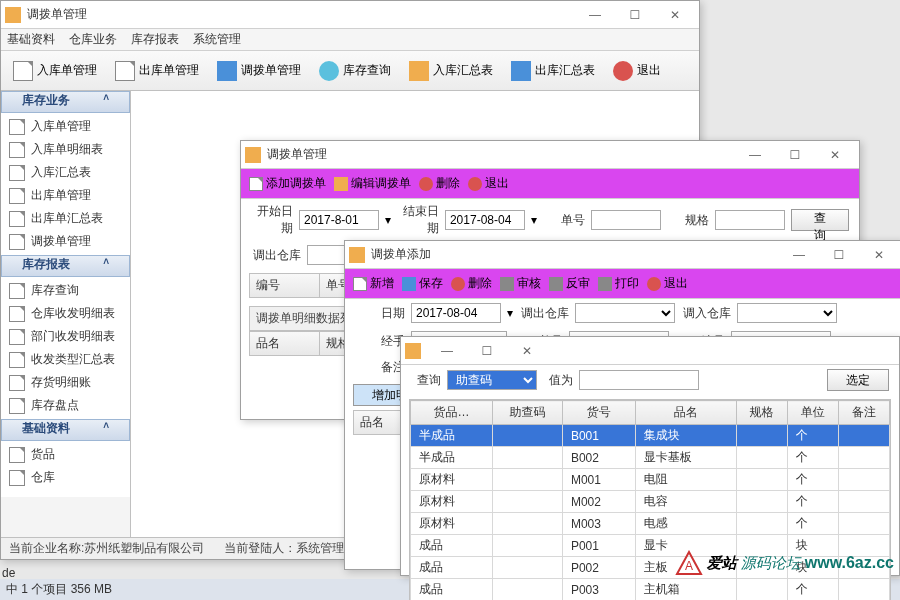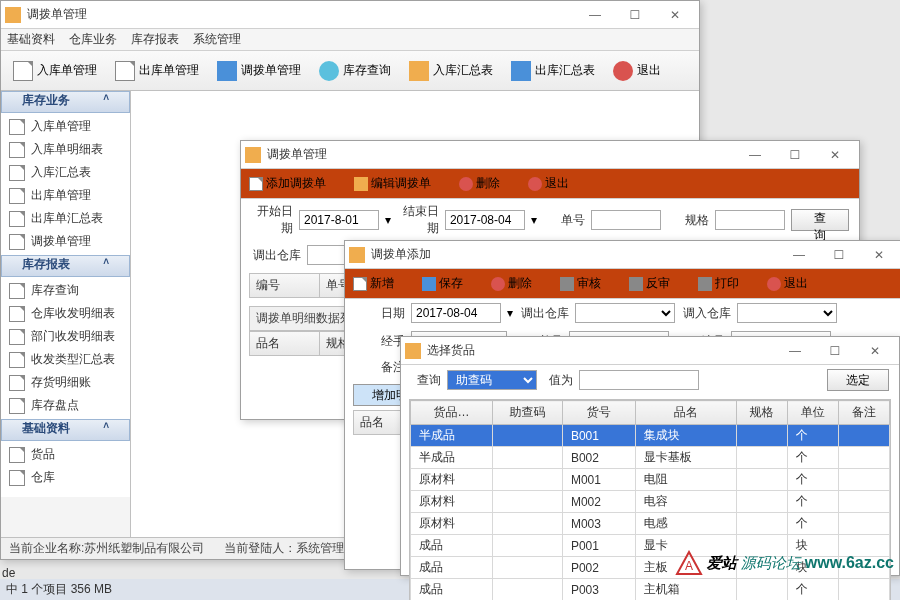--- a/index.html
+++ b/index.html
@@ -19,21 +19,21 @@
 .panel-hdr{height:22px;background:linear-gradient(#e8eef6,#cdd9ea);border:1px solid #9db6d4;display:flex;align-items:flex-start;padding:0 20px;color:#2a4a7a;font-weight:bold}
 .panel-hdr .arrow{margin-left:auto;font-size:10px}
 .panel-body{background:#fff;padding:2px 0}
 .navitem{display:flex;align-items:center;gap:6px;padding:3px 8px;color:#333;cursor:pointer}
 .nico{width:16px;height:16px;flex:0 0 16px}
 .statusbar{position:absolute;bottom:0;left:0;right:0;height:22px;background:#f0f0f0;border-top:1px solid #c0c0c0;display:flex;align-items:center;padding:0 8px;gap:20px;color:#444}
 
 .dlg2{left:240px;top:140px;width:620px;height:280px}
 .dlg3{left:344px;top:240px;width:560px;height:330px}
 .dlg4{left:400px;top:336px;width:500px;height:240px}
-.dtoolbar{height:30px;display:flex;align-items:center;gap:28px;padding:0 8px;border-bottom:1px solid #d0d0d0;background:#c2410c}
+.dtoolbar{height:30px;display:flex;align-items:center;gap:8px;padding:0 8px;border-bottom:1px solid #d0d0d0;background:#d946ef}
 .dtb{display:flex;align-items:center;gap:3px;cursor:pointer}
 .dico{width:14px;height:14px;display:inline-block}
 .formrow{display:flex;align-items:center;gap:6px;padding:4px 10px}
 .formrow label{width:50px;text-align:right;color:#333}
 .inp{border:1px solid #a9a9a9;height:20px;padding:0 4px;background:#fff}
 .inp.dd{background:#fff}
 .btn{height:22px;padding:0 18px;background:linear-gradient(#fdfdfd,#e6e6e6);border:1px solid #999;cursor:pointer}
 .gridhdr{display:flex;background:linear-gradient(#f8f8f8,#e8e8e8);border:1px solid #c0c0c0}
 .gridhdr div{padding:3px 6px;border-right:1px solid #c0c0c0;color:#333}
 .grid{border:1px solid #c0c0c0;background:#fff}
@@ -338,21 +338,20 @@
         <div style="width:40px">金额</div>
         <div style="width:40px">平均</div>
       </div>
     </div>
   </div>
 </div>
 
 <div class="window dlg4">
   <div class="titlebar">
     <span class="icon sq-orange"></span>
-    <span class="title">选择货品</span>
     <div class="winbtns">
       <div class="winbtn">—</div>
       <div class="winbtn">☐</div>
       <div class="winbtn close">✕</div>
     </div>
   </div>
   <div class="formrow">
     <label style="width:30px">查询</label>
     <select class="inp dd" style="width:90px;background:#3875d7;color:#fff"><option>助查码</option></select>
     <label style="width:30px">值为</label>

